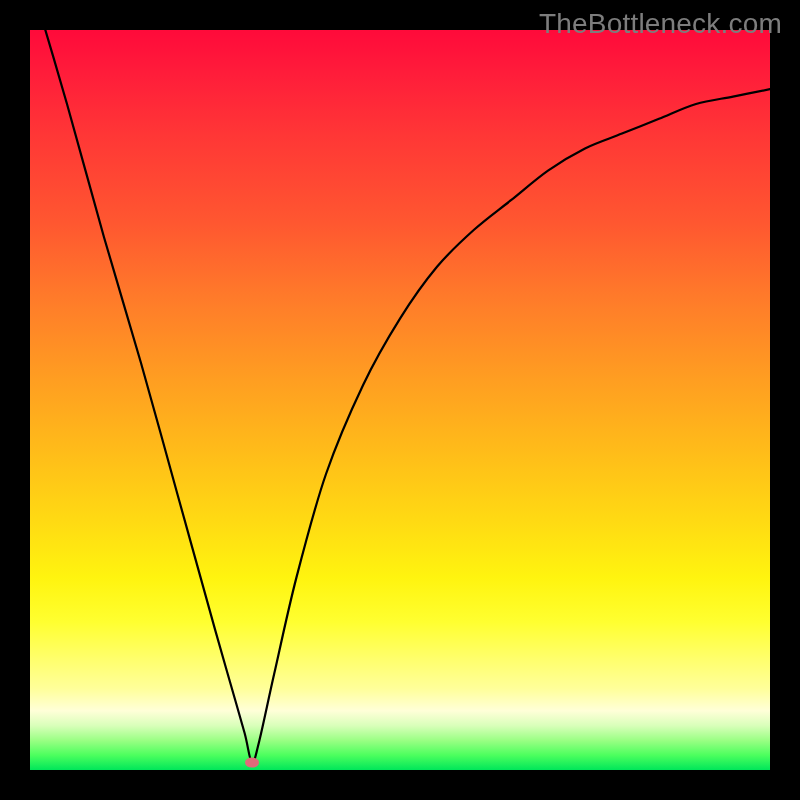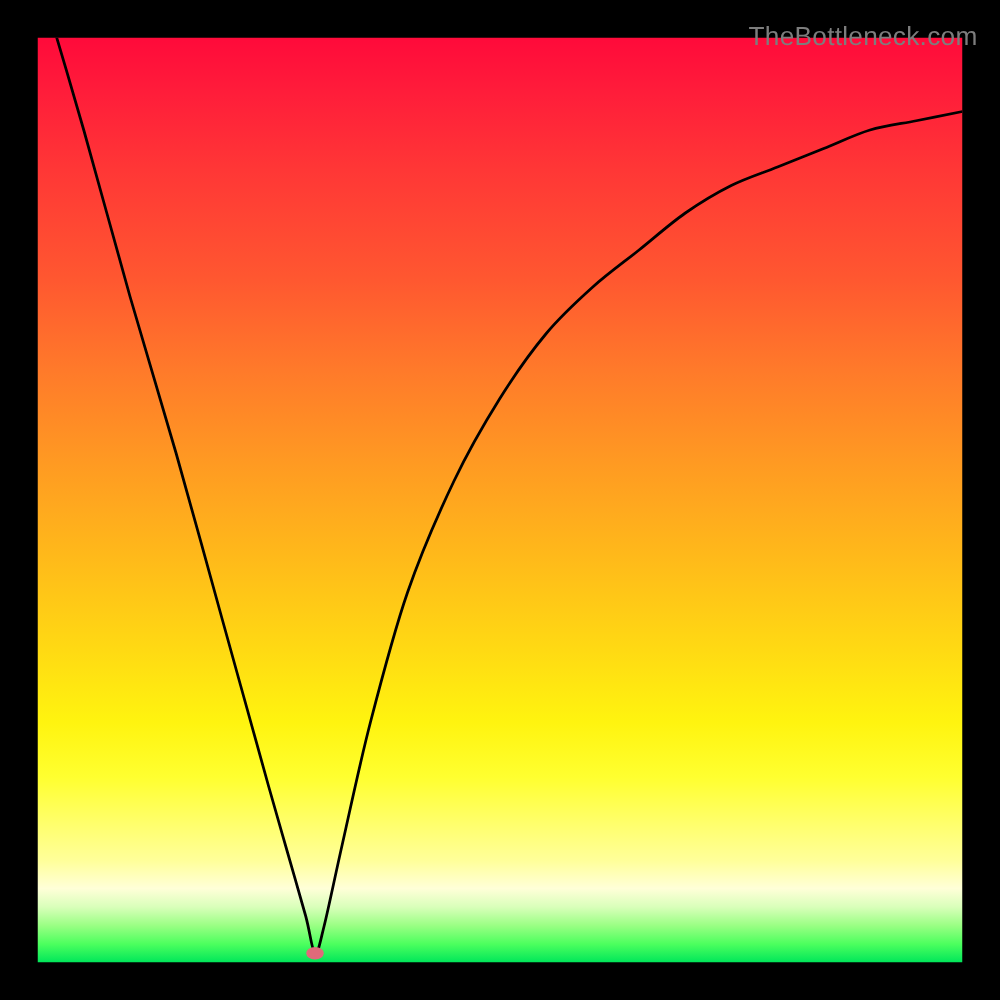--- a/index.html
+++ b/index.html
@@ -61,24 +61,24 @@
     stroke-width: 2.2;
     stroke-linejoin: round;
     stroke-linecap: round;
   }
   .dot {
     fill: #e06a7a;
     stroke: none;
   }
   .watermark {
     position: absolute;
-    top: 18px;
+    top: 8px;
     right: 18px;
     color: #7d7d7d;
-    font-size: 21px;
+    font-size: 28px;
     font-weight: 400;
     letter-spacing: 0.2px;
     user-select: none;
   }
 </style>
 </head>
 <body>
 
 <div class="frame">
   <div class="plot-area">

